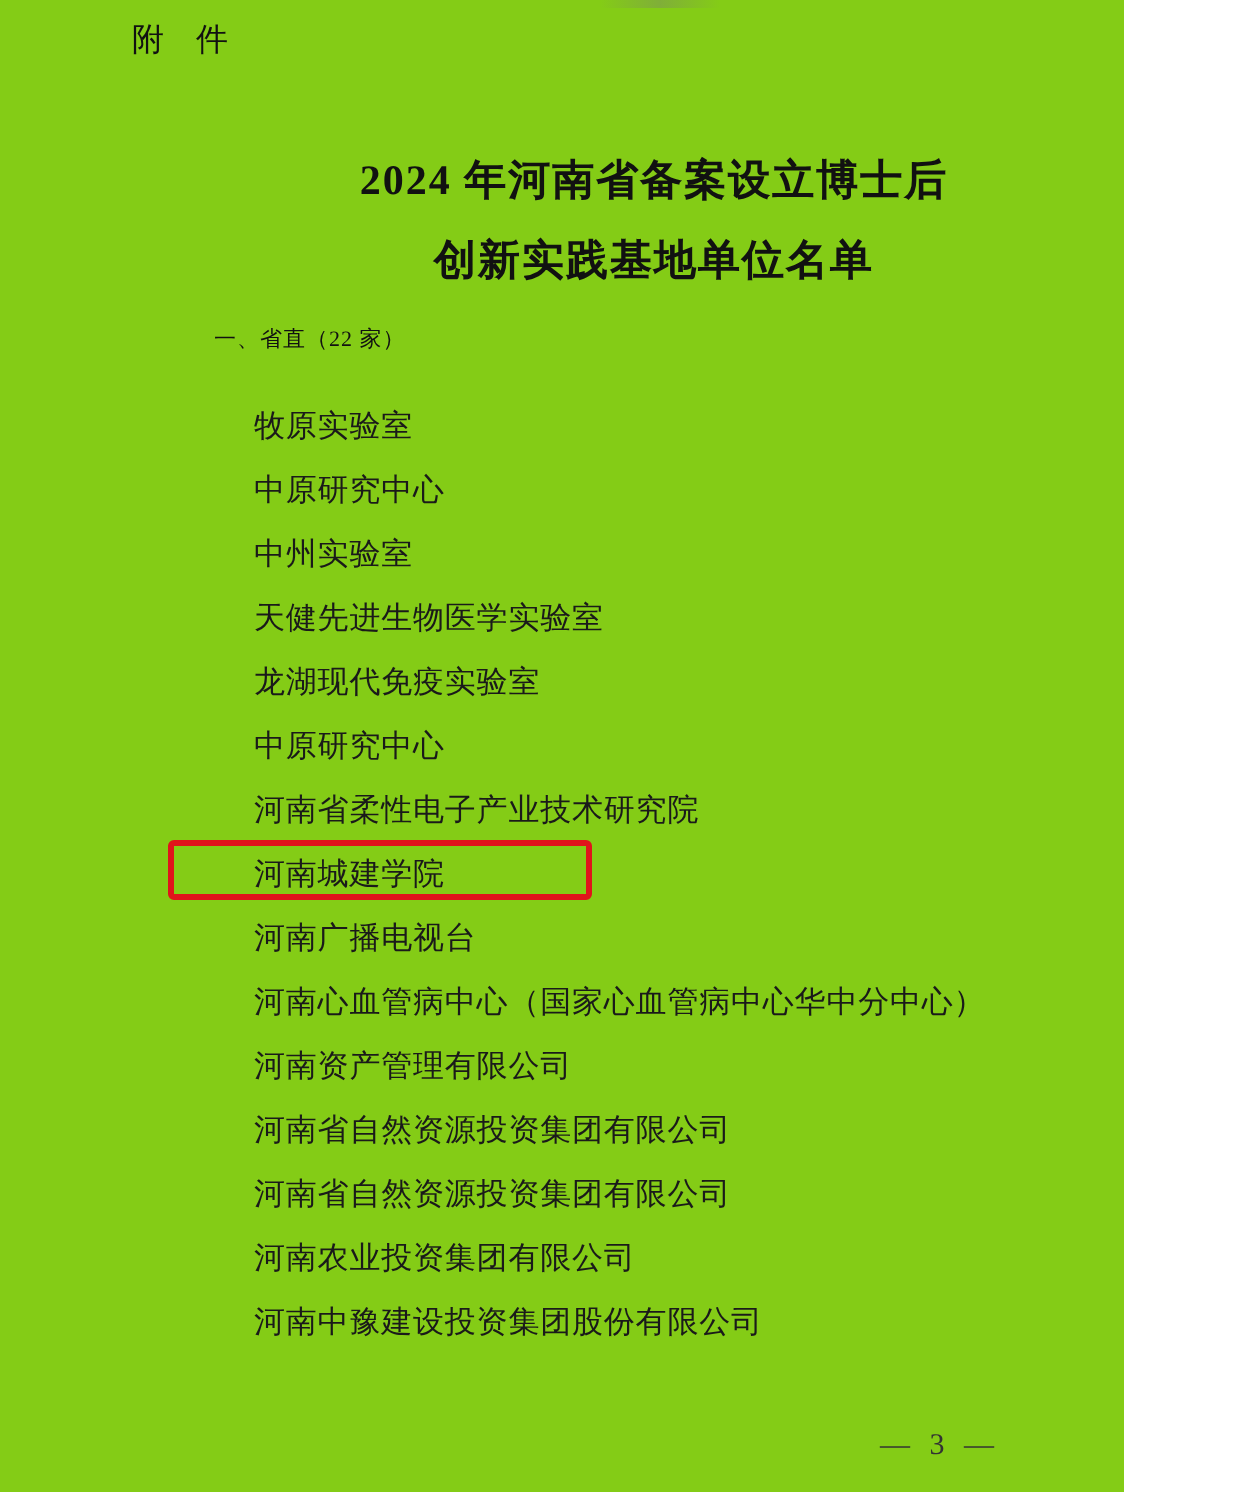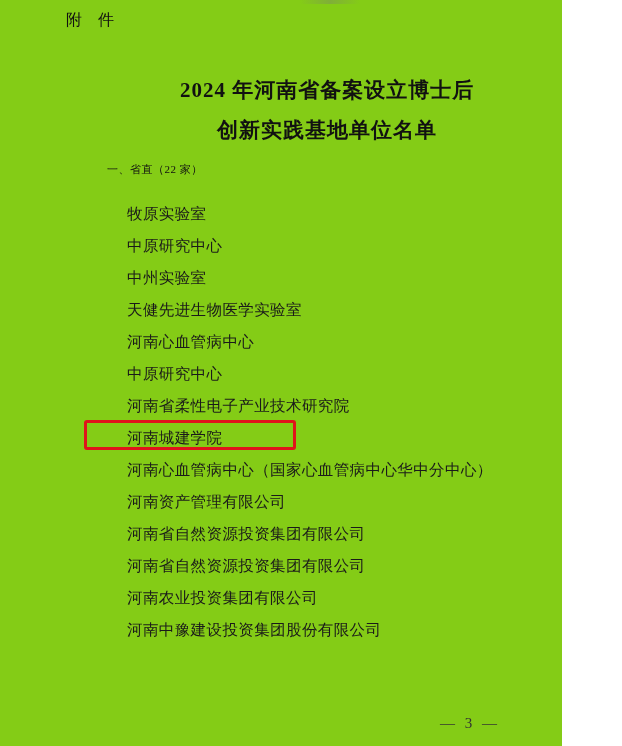--- a/index.html
+++ b/index.html
@@ -111,24 +111,25 @@
     <div class="title-line">创新实践基地单位名单</div>
   </div>
 
   <div class="section-heading">一、省直（22 家）</div>
 
   <div class="list">
     <div class="list-item">牧原实验室</div>
     <div class="list-item">中原研究中心</div>
     <div class="list-item">中州实验室</div>
     <div class="list-item">天健先进生物医学实验室</div>
-    <div class="list-item">河南心血管病中心</div>
+    <div class="list-item">龙湖现代免疫实验室</div>
     <div class="list-item">中原研究中心</div>
     <div class="list-item">河南省柔性电子产业技术研究院</div>
     <div class="list-item">河南城建学院</div>
+    <div class="list-item">河南广播电视台</div>
     <div class="list-item">河南心血管病中心（国家心血管病中心华中分中心）</div>
     <div class="list-item">河南资产管理有限公司</div>
     <div class="list-item">河南省自然资源投资集团有限公司</div>
     <div class="list-item">河南省自然资源投资集团有限公司</div>
     <div class="list-item">河南农业投资集团有限公司</div>
     <div class="list-item">河南中豫建设投资集团股份有限公司</div>
   </div>
 
   <div class="highlight-wrap" style="border-color: rgb(224, 20, 27);"></div>
 

